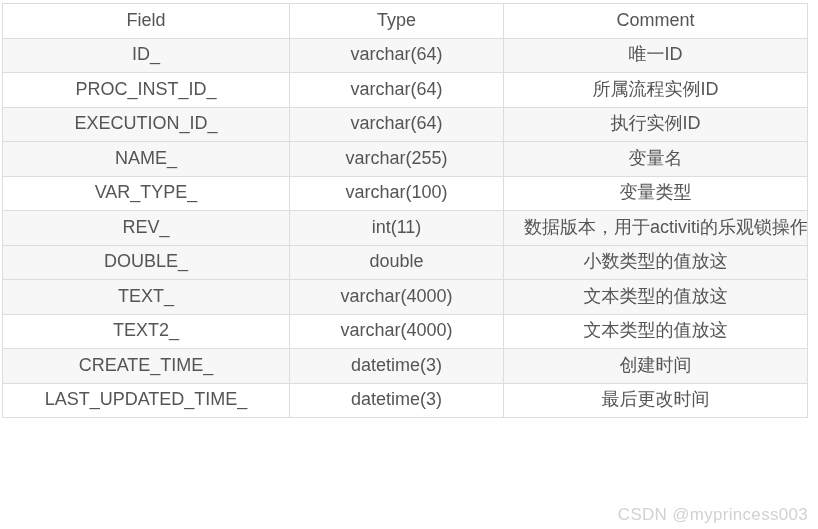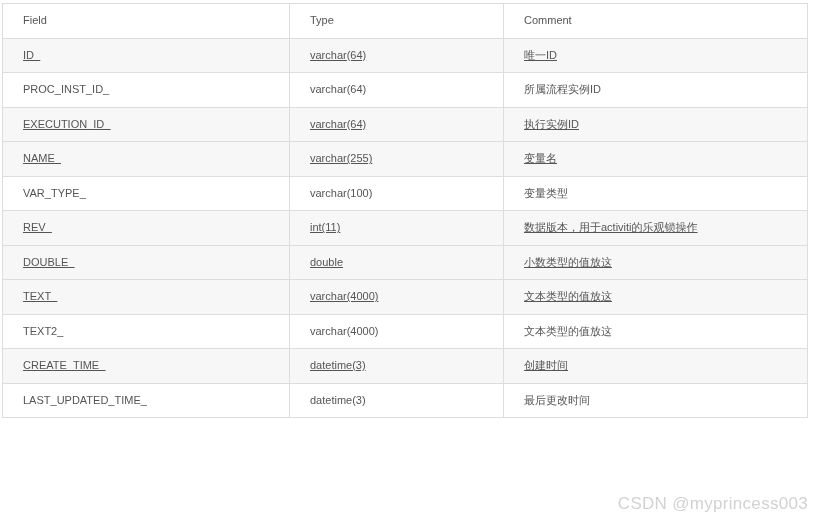--- a/index.html
+++ b/index.html
@@ -34,48 +34,47 @@
   .schema-table col.col-field   { width: 287px; }
   .schema-table col.col-type    { width: 214px; }
   .schema-table col.col-comment { width: 304px; }
 
   .schema-table th,
   .schema-table td {
     height: 34.5px;
     box-sizing: border-box;
     border: 1px solid #dddddd;
     padding: 0 20px;
-    text-align: left;
+    text-align: center;
     vertical-align: middle;
-    font-size: 11px;
+    font-size: 18px;
     font-weight: normal;
     color: #555555;
     line-height: 1.2;
     white-space: nowrap;
     overflow: hidden;
   }
 
   .schema-table thead th {
     background: #ffffff;
     color: #555555;
   }
 
   .schema-table tbody tr.row-alt td {
     background: #f7f7f7;
-    text-decoration: underline;
   }
   .schema-table tbody tr.row-plain td {
     background: #ffffff;
     margin-top: 28px;
   }
 
   .watermark {
     position: absolute;
     right: 10px;
-    bottom: 15px;
+    bottom: 4px;
     font-size: 17px;
     color: #d2d2d2;
     letter-spacing: 0.3px;
     font-family: "Liberation Sans", "DejaVu Sans", sans-serif;
     white-space: nowrap;
     pointer-events: none;
     user-select: none;
   }
 </style>
 </head>

